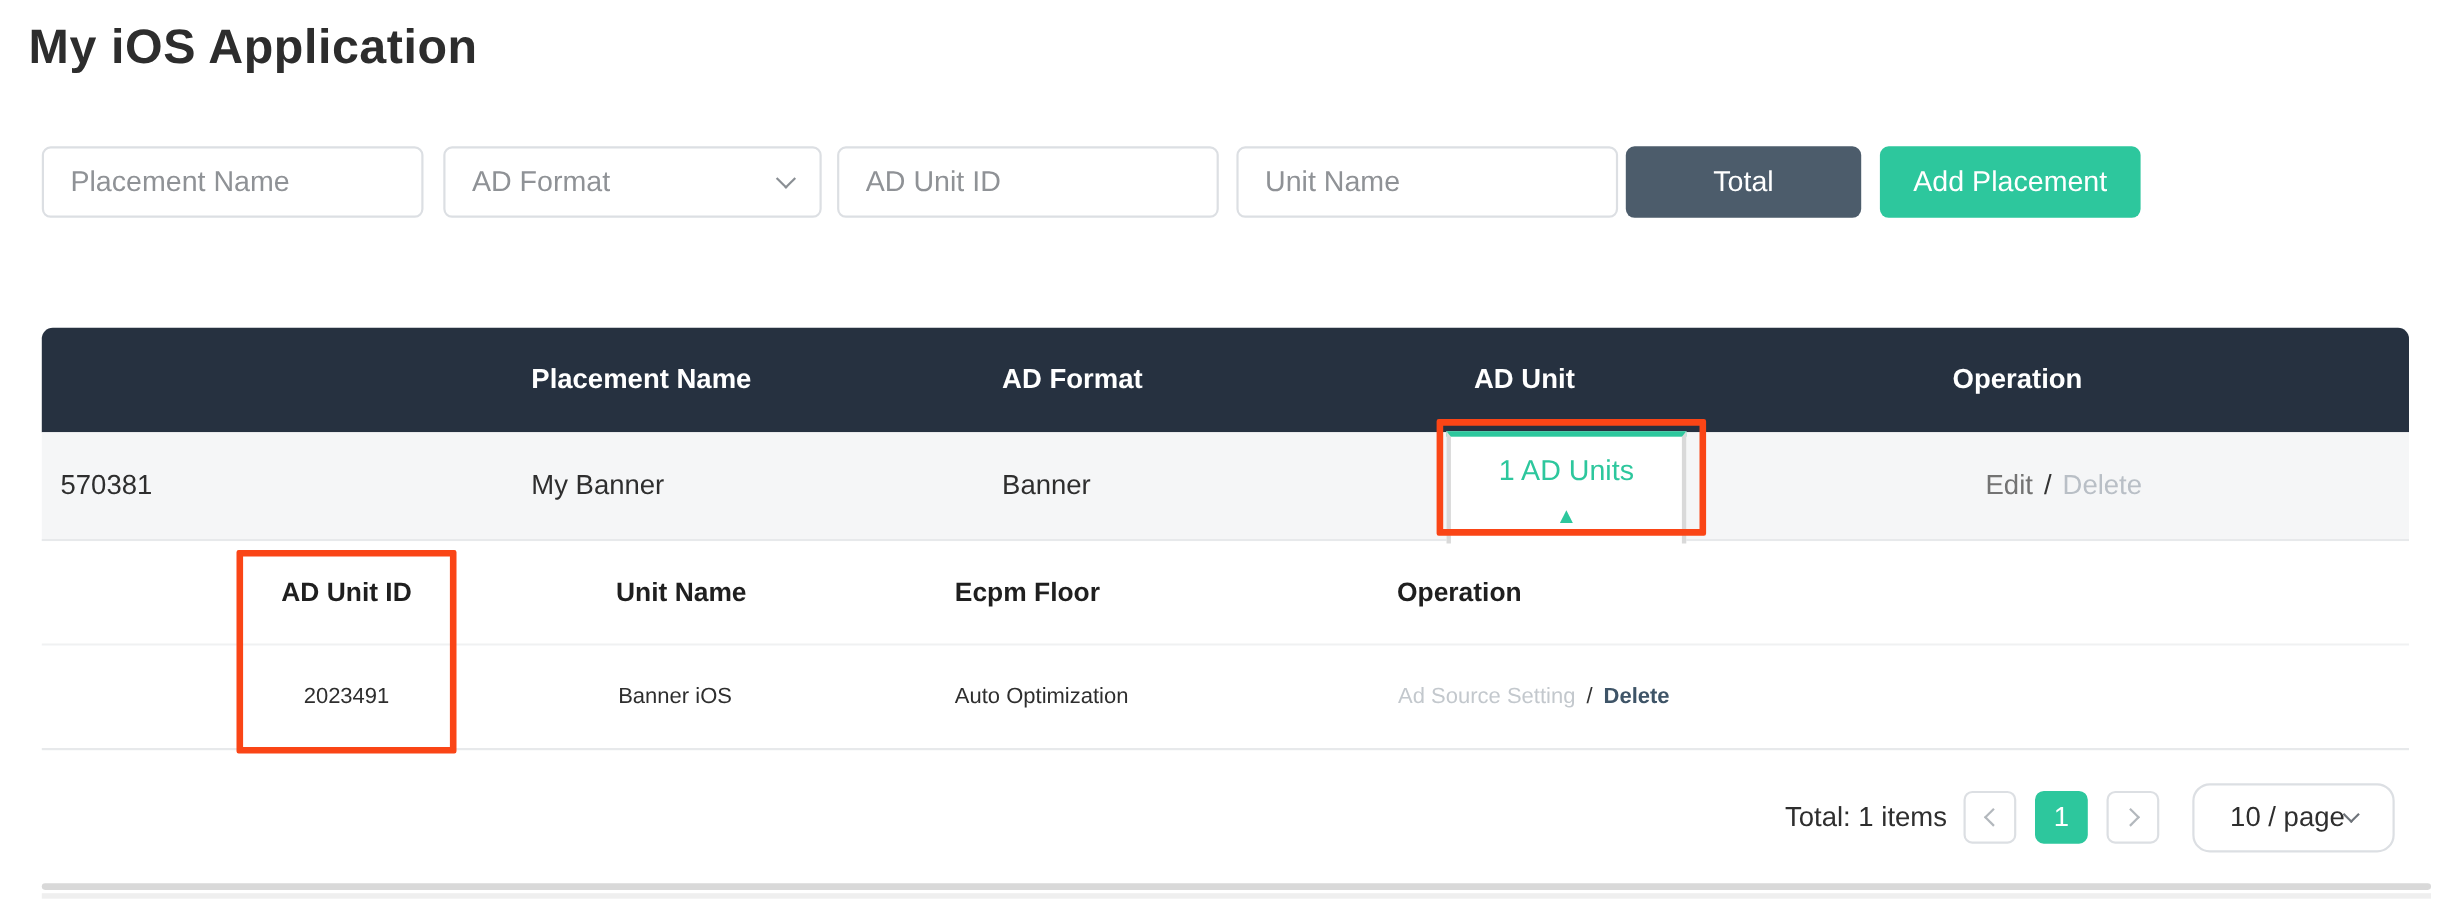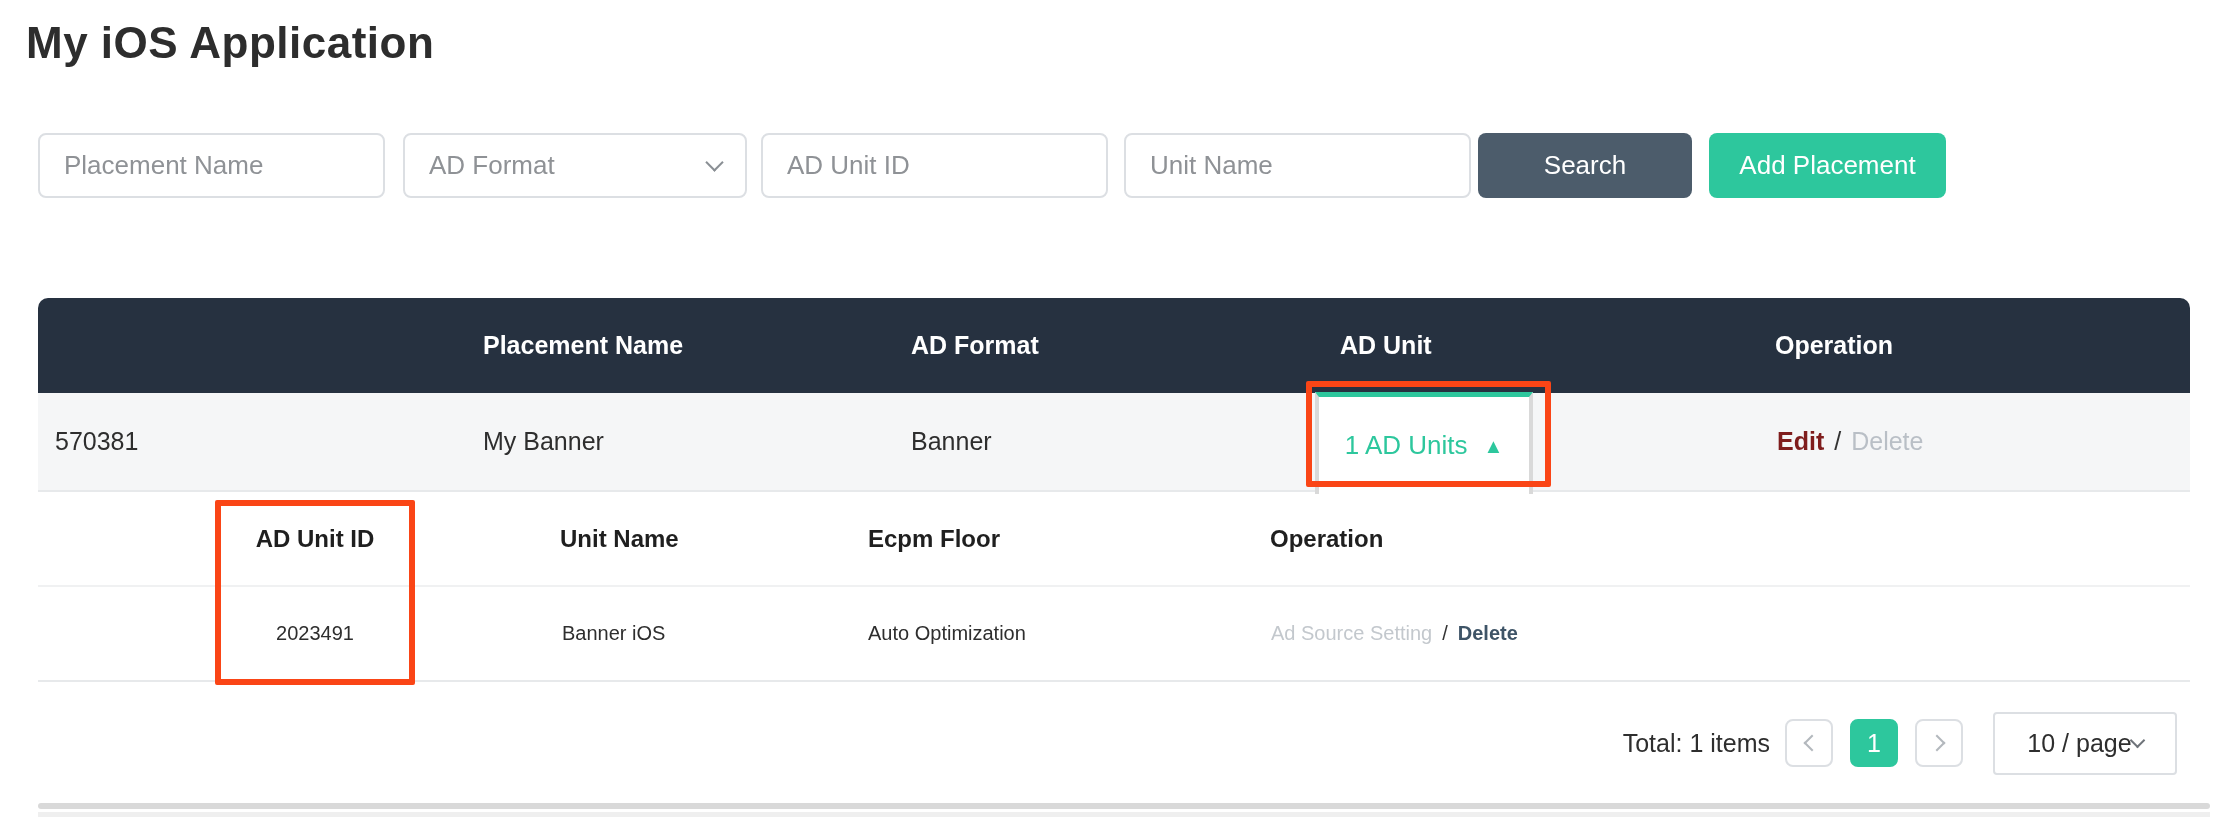--- a/index.html
+++ b/index.html
@@ -35,53 +35,53 @@
   .thead {
     position:absolute; left:38px; top:298px; width:2152px; height:95px;
     background: var(--header-dark, #263140); border-radius:10px 10px 0 0;
   }
   .thead span { position:absolute; top:0; height:95px; display:flex; align-items:center; color:#fff; font-size:25px; font-weight:bold; }
   .trow {
     position:absolute; left:38px; top:393px; width:2152px; height:99px;
     background:#f5f6f7; border-bottom:2px solid #e7e9eb;
   }
   .trow .cell { position:absolute; top:0; height:97px; display:flex; align-items:center; font-size:25px; color:#2e2e2e;text-align:center; }
-  .op-edit { color:#7f1d1d; font-weight:bold; }
+  .op-edit { color:#737373; font-weight:normal;margin-left:28px; }
   .op-sep { color:#333; padding:0 10px; }
   .op-del-disabled { color:#b9bfc6; }
   .op-src-disabled { color:#c3c8cd; }
   .op-del-active { color:#3e5467; font-weight:bold; }
 
   
   .adunit-box {
     position:absolute; left:1315px; top:392px; width:218px; height:102px;
     background:#fff; border-top:5px solid var(--teal, #2dc79d);
     border-left:4px solid #d9d9d9; border-right:4px solid #d9d9d9;
-    display:flex; align-items:center; justify-content:center; gap:16px; cursor:pointer; z-index:3;
+    display:flex; align-items:center; justify-content:center; gap:16px; cursor:pointer; z-index:3;flex-direction:column;
   }
   .adunit-box .lbl { color: var(--teal, #2dc79d); font-size:26px; }
   .adunit-box .tri { color: var(--teal, #2dc79d); font-size:20px; line-height:1; }
 
   
   .subhead { position:absolute; left:38px; top:492px; width:2152px; height:95px; background:#fff; border-bottom:2px solid #f0f1f2; }
   .subhead span { position:absolute; top:0; height:93px; display:flex; align-items:center; font-size:24px; font-weight:bold; color:#1f1f1f; }
   .subrow { position:absolute; left:38px; top:587px; width:2152px; height:95px; background:#fff; border-bottom:2px solid #e7e9eb; }
   .subrow .cell { position:absolute; top:0; height:93px; display:flex; align-items:center; font-size:20px; color:#2e2e2e; }
   .centered { justify-content:center; }
 
   
   .total { position:absolute; left:1540px; top:712px; width:230px; height:63px; display:flex; align-items:center; justify-content:flex-end; font-size:25px; color:#2e2e2e; }
   .pgbtn {
     position:absolute; top:719px; width:48px; height:48px; background:#fff;
     border:2px solid #dcdfe3; border-radius:8px; display:flex; align-items:center; justify-content:center; cursor:pointer;
   }
   .pgbtn.active { background: var(--teal, #2dc79d); border-color: var(--teal, #2dc79d); color:#fff; font-size:25px; }
   .pgsize {
     position:absolute; left:1993px; top:712px; width:184px; height:63px; background:#fff;
-    border:2px solid #dcdfe3; border-radius:4px; display:flex; align-items:center; justify-content:center; 
+    border:2px solid #dcdfe3; border-radius:16px; display:flex; align-items:center; justify-content:center; 
     font-size:25px; color:#2e2e2e; cursor:pointer;
   }
   .pgsize .chev { width:11px; height:11px; border-color:#6f747a; transform:rotate(45deg); margin-top:-6px; }
 
   
   .annot { position:absolute; border:6px solid var(--annotation-red, #fa4516); border-radius:2px; pointer-events:none; z-index:5; }
   .annot.box1 { left:1306px; top:381px; width:245px; height:106px; }
   .annot.box2 { left:215px; top:500px; width:200px; height:185px; }
 
   
@@ -96,21 +96,21 @@
   <h1 class="page-title">My iOS Application</h1>
 
   <div>
     <input class="inp" style="left: 38px; width: 347px;" placeholder="Placement Name">
     <div class="sel" style="left:403px;width:344px">
       <span class="ph">AD Format</span>
       <span class="chev down"></span>
     </div>
     <input class="inp" style="left: 761px; width: 347px;" placeholder="AD Unit ID">
     <input class="inp" style="left: 1124px; width: 347px;" placeholder="Unit Name">
-    <button class="btn search" style="left:1478px;width:214px">Search</button>
+    <button class="btn search" style="left:1478px;width:214px">Total</button>
     <button class="btn add" style="left:1709px;width:237px">Add Placement</button>
   </div>
 
   <div class="thead">
     <span style="left:445px">Placement Name</span>
     <span style="left:873px">AD Format</span>
     <span style="left:1302px">AD Unit</span>
     <span style="left:1737px">Operation</span>
   </div>
 

